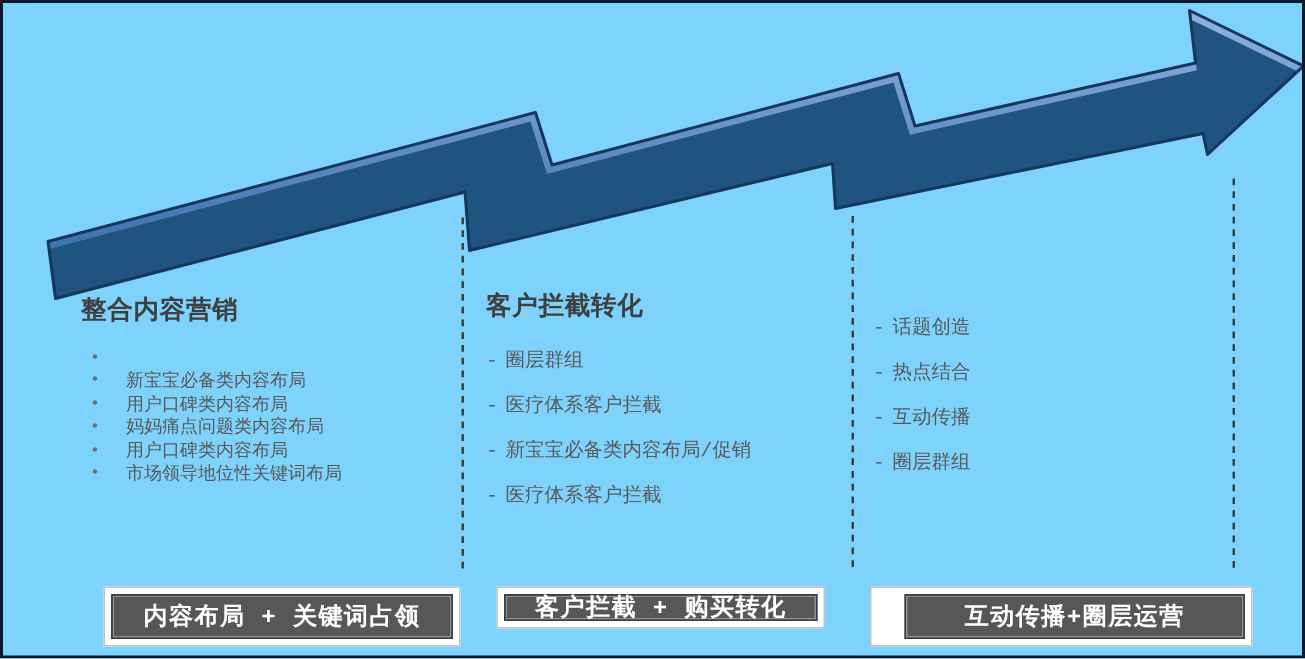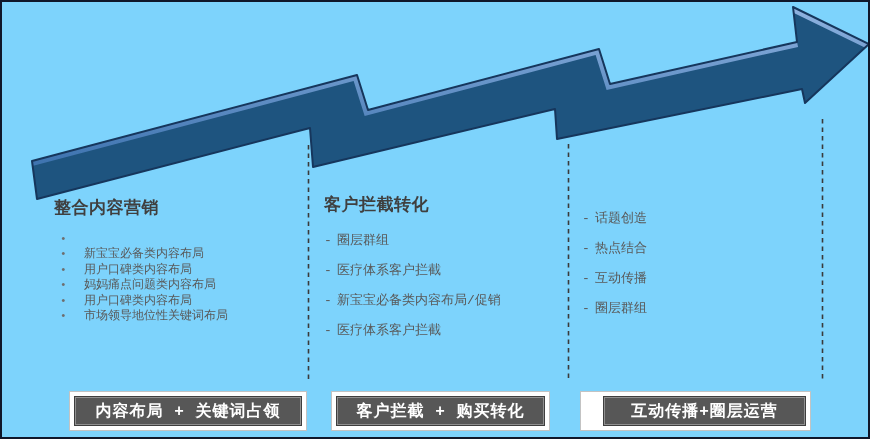--- a/index.html
+++ b/index.html
@@ -155,20 +155,20 @@
       <div class="item">
         <span class="marker">-</span>
         <span>圈层群组</span>
       </div>
     </div>
   </div>
 
   <div class="stage-box" style="left:67px; top:389px; width:238px; height:40px;">
     <div class="stage-box-inner">内容布局 + 关键词占领</div>
   </div>
-  <div class="stage-box" style="left:329px; top:389px; width:219px; height:40px;">
+  <div class="stage-box" style="left:329px; top:389px; width:219px; height:28px;">
     <div class="stage-box-inner">客户拦截 + 购买转化</div>
   </div>
-  <div class="stage-box" style="left:578px; top:389px; width:231px; height:40px;padding-left:22px;">
+  <div class="stage-box" style="left:578px; top:389px; width:255px; height:40px;padding-left:22px;">
     <div class="stage-box-inner">互动传播+圈层运营</div>
   </div>
 
 </div>
 
 </body></html>

